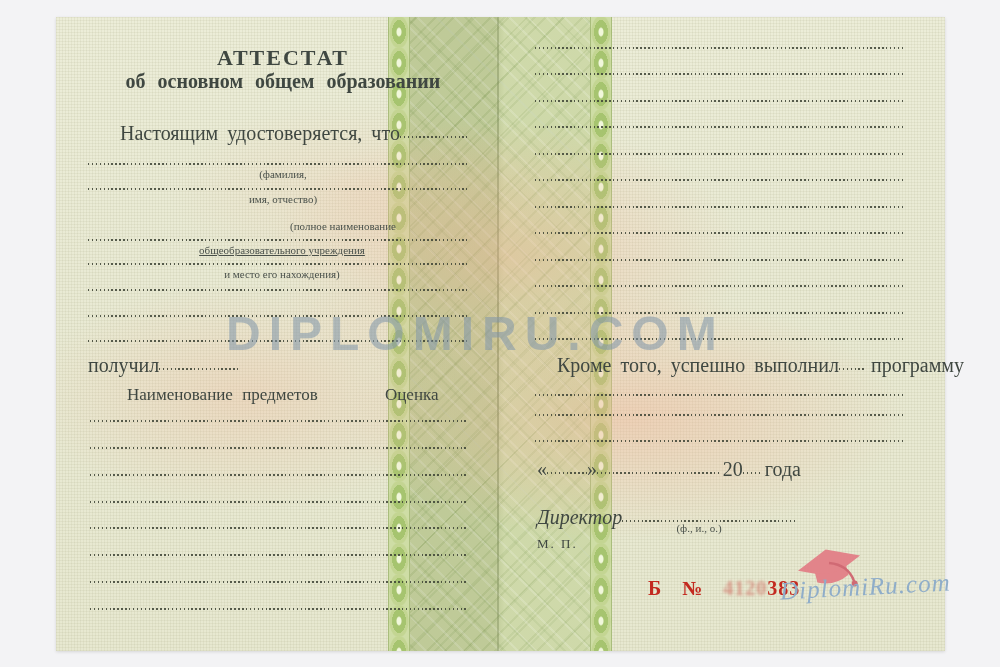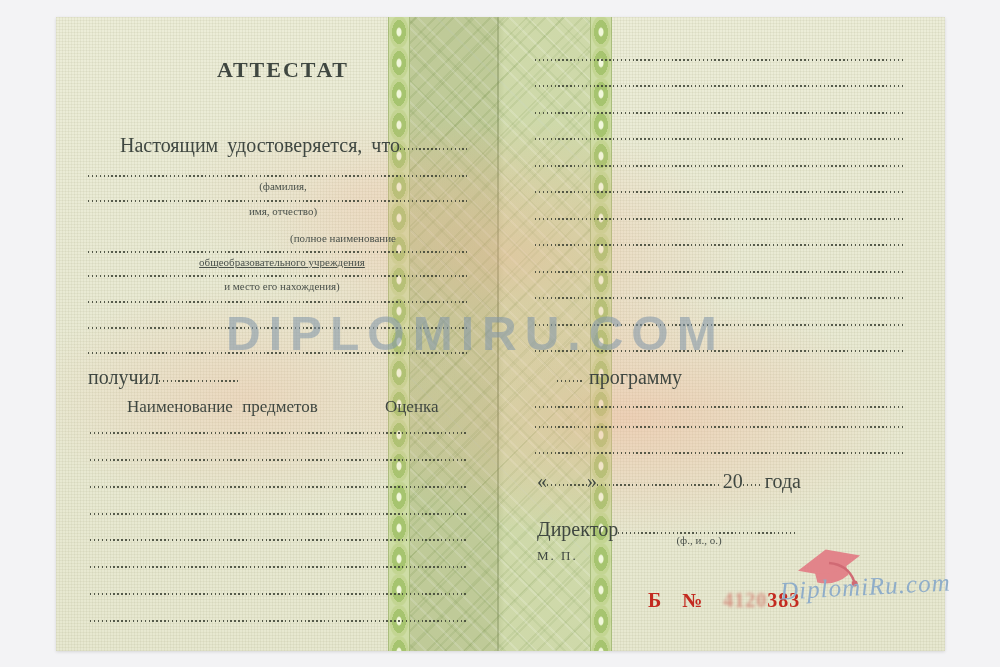--- a/index.html
+++ b/index.html
@@ -31,21 +31,21 @@
   .orn.left{left:0;} .orn.right{right:0;}
   .fold{position:absolute;top:0;bottom:0;left:109px;width:2px;
     background:linear-gradient(180deg,rgba(115,130,80,.35),rgba(115,130,80,.55),rgba(115,130,80,.35));}
   
   .pink{position:absolute;inset:0;z-index:2;pointer-events:none;background-image:
     radial-gradient(330px 190px at 450px 240px,rgba(242,178,148,.42),rgba(242,178,148,0) 72%),
     radial-gradient(390px 170px at 570px 400px,rgba(242,178,148,.46),rgba(242,178,148,0) 72%),
     radial-gradient(300px 160px at 190px 380px,rgba(242,178,148,.30),rgba(242,178,148,0) 72%),
     radial-gradient(260px 130px at 300px 175px,rgba(242,178,148,.18),rgba(242,178,148,0) 72%);}
   .content{position:absolute;inset:0;z-index:3;color:var(--ink,#3f4741);}
-  .content>div{position:absolute;margin-top:12px;}
+  .content>div{position:absolute;}
   .txt{font-size:20px;word-spacing:4px;white-space:nowrap;}
   .row{display:flex;align-items:baseline;height:19px;}
   .dots{flex:1;align-self:flex-end;height:2px;margin-bottom:3px;
     background-image:repeating-linear-gradient(90deg,rgba(60,66,52,.85) 0 1.4px,transparent 1.4px 3.9px);}
   .dots.w52{flex:0 0 52px;} .dots.w80{flex:0 0 80px;margin-right:14px;}
   .dots.w40{flex:0 0 40px;} .dots.w26{flex:0 0 26px;} .dots.w18{flex:0 0 18px;}
   .hline{height:2px;
     background-image:repeating-linear-gradient(90deg,rgba(60,66,52,.85) 0 1.4px,transparent 1.4px 3.9px);}
   .stack{display:flex;flex-direction:column;justify-content:space-between;}
   .stack .li{height:2px;
@@ -66,21 +66,21 @@
   .hdr-subj{left:71px;top:368px;font-size:17px;word-spacing:5px;}
   .hdr-grade{left:329px;top:368px;font-size:17px;}
   .stack-subj{left:34px;top:403px;width:377px;height:190px;}
   .stack-rtop{left:479px;top:30px;width:370px;height:293px;}
   .row-extra1{left:479px;top:337px;width:370px;}
   .indent{flex:0 0 22px;}
   .row-extra2{left:479px;top:363px;width:370px;}
   .stack-rmid{left:479px;top:397px;width:370px;height:28px;}
   .row-date{left:481px;top:441px;width:264px;}
   .row-director{left:481px;top:489px;width:260px;}
-  .dir{}
+  .dir{font-style:italic;}
   .lb-fio{left:560px;top:505px;width:166px;}
   .mp{left:481px;top:519px;font-size:13px;letter-spacing:2px;}
   .serial{left:592px;top:560px;display:flex;align-items:baseline;
     font-size:20px;font-weight:bold;color:var(--red,#c32a20);letter-spacing:1px;}
   .serial .sp{width:20px;}
   .serial .blur{filter:blur(1.8px);opacity:.65;color:#cf6b60;}
   .wm{position:absolute;left:170px;top:289px;z-index:4;pointer-events:none;
     font-family:"Liberation Sans",sans-serif;font-weight:bold;font-size:48px;
     letter-spacing:8px;color:var(--wm,#8096aa);opacity:.55;white-space:nowrap;}
   .logo{position:absolute;left:724px;top:556px;z-index:5;width:168px;}
@@ -95,20 +95,21 @@
   <div class="band">
     <div class="orn left"></div>
     <div class="orn right"></div>
     <div class="fold"></div>
   </div>
   <div class="pink"></div>
 
   <div class="content">
 
     <div class="t1">АТТЕСТАТ</div>
+    <div class="t2">об основном общем образовании</div>
 
     <div class="row row-certify txt">
       <span>Настоящим удостоверяется, что</span>
       <span class="dots"></span>
     </div>
 
     <div class="hline hl1"></div>
     <div class="small lb-fam">(фамилия,</div>
     <div class="hline hl2"></div>
     <div class="small lb-name">имя, отчество)</div>
@@ -153,20 +154,21 @@
         <div class="li"></div>
         <div class="li"></div>
         <div class="li"></div>
         <div class="li"></div>
         <div class="li"></div>
         <div class="li"></div>
       </div>
 
     <div class="row row-extra1 txt">
       <span class="indent"></span>
+      <span>Кроме того, успешно выполнил</span>
       <span class="dots w26"></span>
       <span style="padding-left:6px">программу</span>
     </div>
     <div class="row row-extra2 txt">
       <span class="dots"></span>
     </div>
     <div class="stack stack-rmid">
         <div class="li"></div>
         <div class="li"></div>
       </div>

